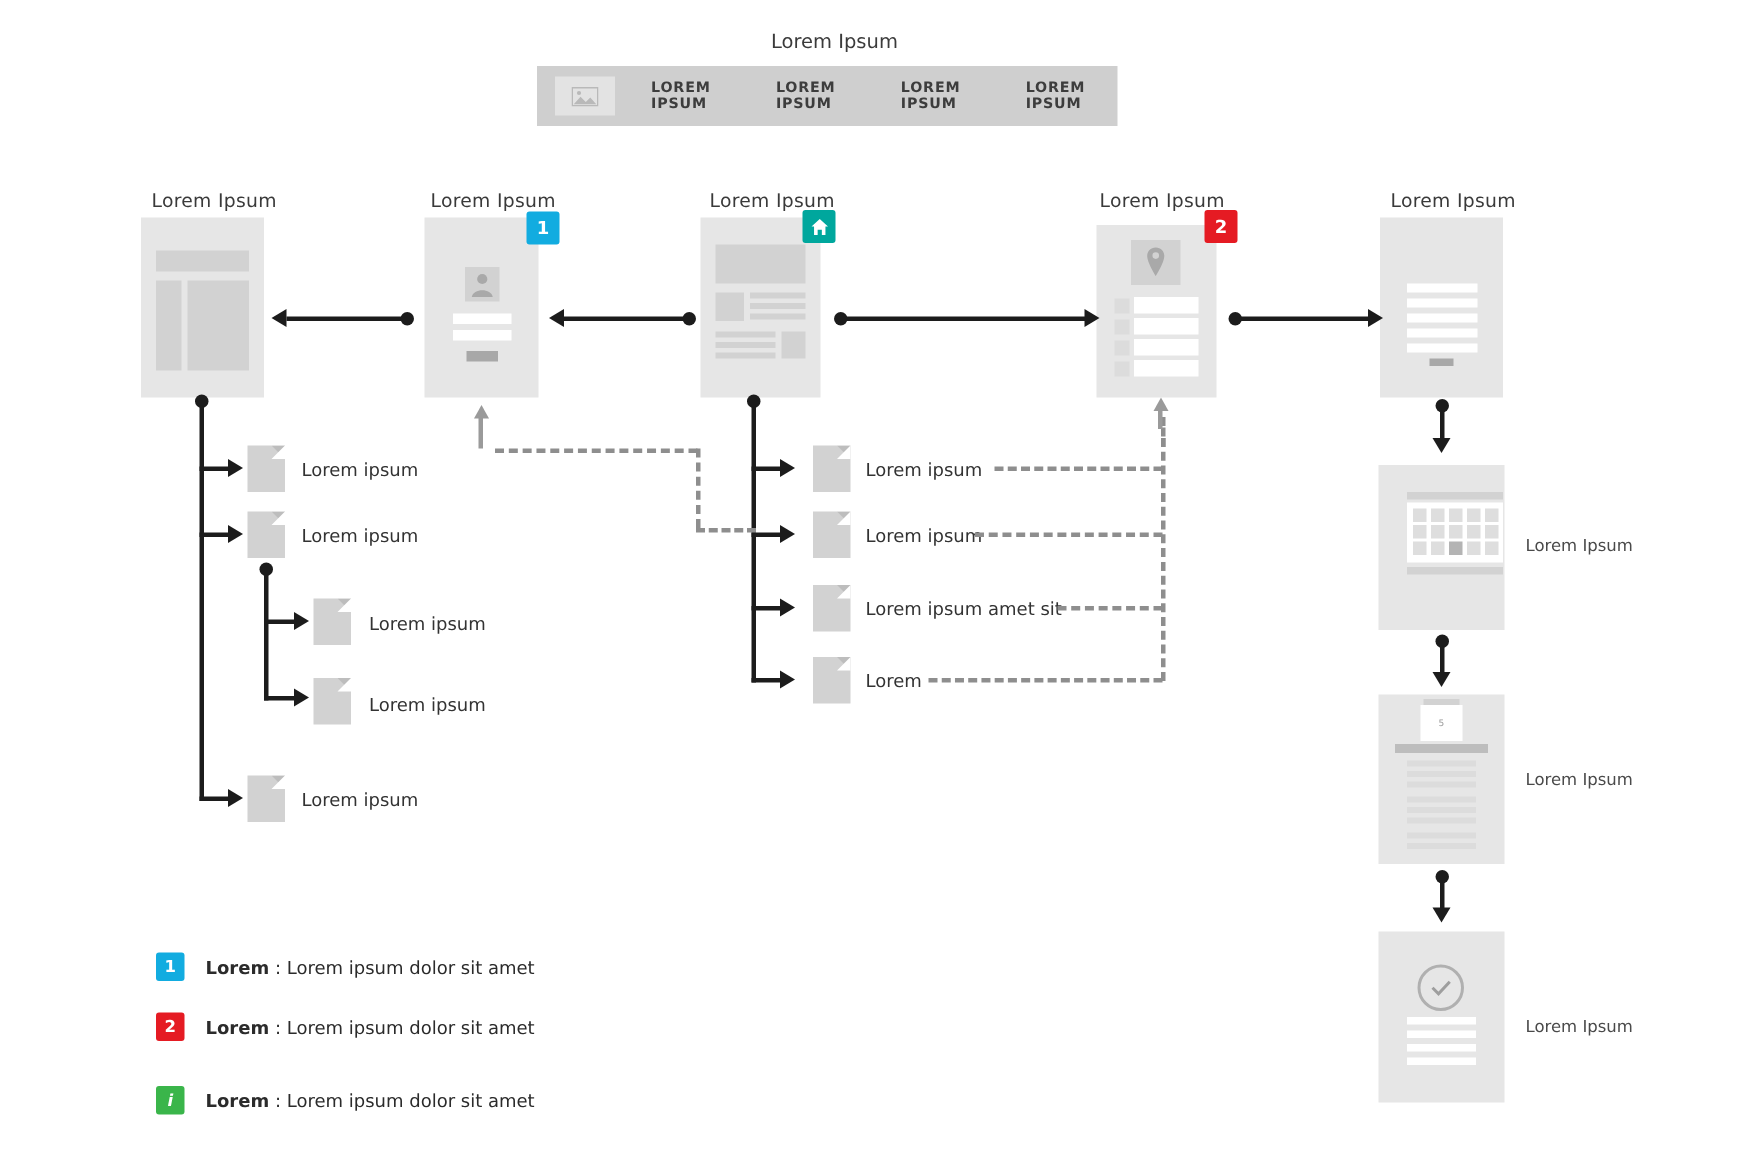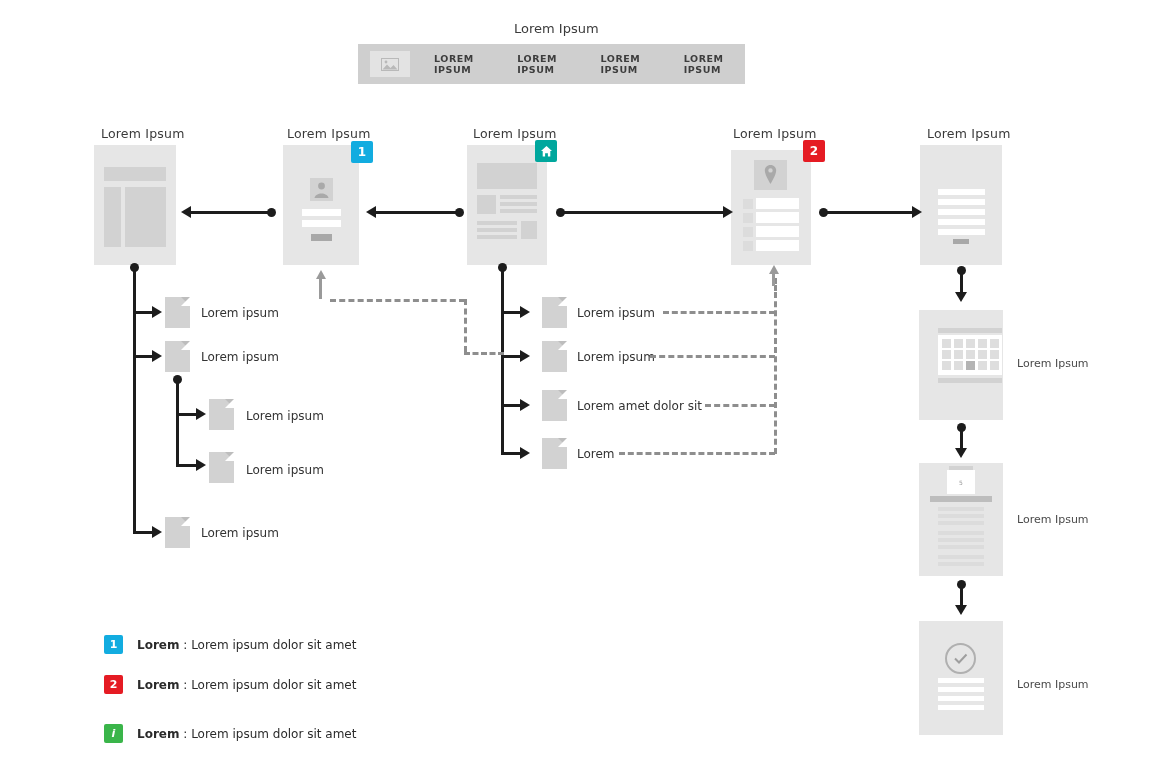--- a/index.html
+++ b/index.html
@@ -210,21 +210,21 @@
   <div class="doc-label" style="left:577px;top:306px">Lorem ipsum</div>
 
   <div class="ln-h" style="left:501px;top:355px;width:22px"></div>
   <div class="arw arw-r" style="left:520px;top:350px"></div>
   <div class="docicon" style="left:542px;top:341px"></div>
   <div class="doc-label" style="left:577px;top:350px">Lorem ipsum</div>
 
   <div class="ln-h" style="left:501px;top:404px;width:22px"></div>
   <div class="arw arw-r" style="left:520px;top:399px"></div>
   <div class="docicon" style="left:542px;top:390px"></div>
-  <div class="doc-label" style="left:577px;top:399px">Lorem amet dolor sit</div>
+  <div class="doc-label" style="left:577px;top:399px">Lorem ipsum amet sit</div>
 
   <div class="ln-h" style="left:501px;top:452px;width:22px"></div>
   <div class="arw arw-r" style="left:520px;top:447px"></div>
   <div class="docicon" style="left:542px;top:438px"></div>
   <div class="doc-label" style="left:577px;top:447px">Lorem</div>
 
   <div class="dash-h" style="left:663px;top:311px;width:112px"></div>
   <div class="dash-h" style="left:650px;top:355px;width:125px"></div>
   <div class="dash-h" style="left:705px;top:404px;width:70px"></div>
   <div class="dash-h" style="left:619px;top:452px;width:156px"></div>

